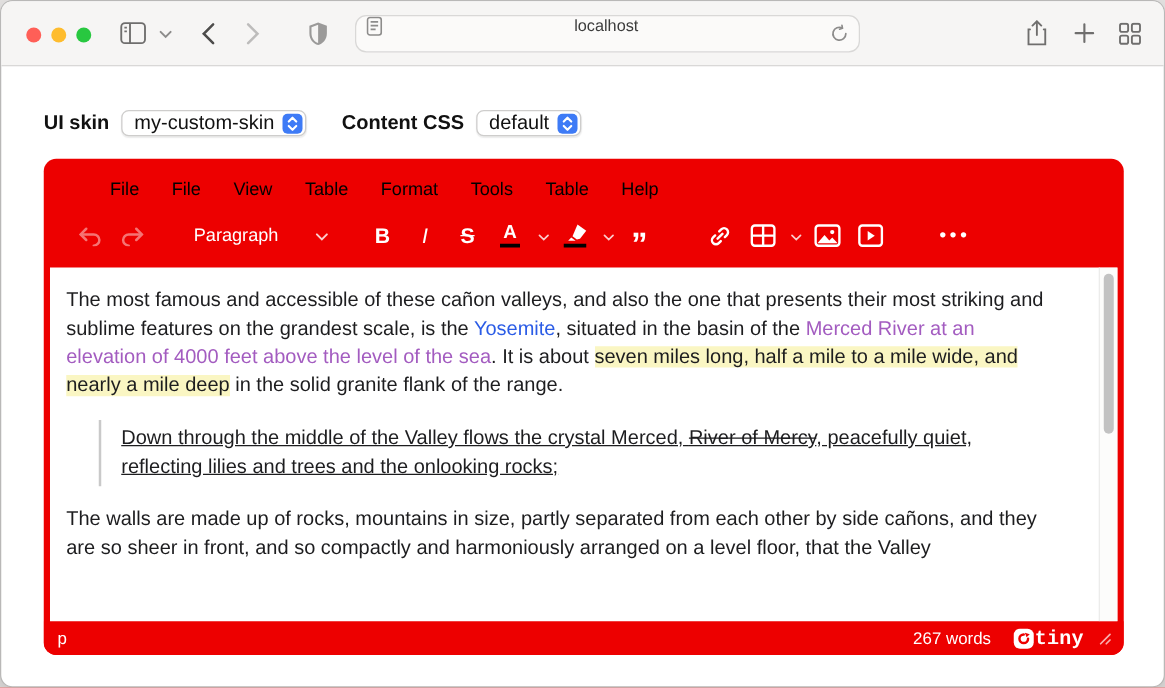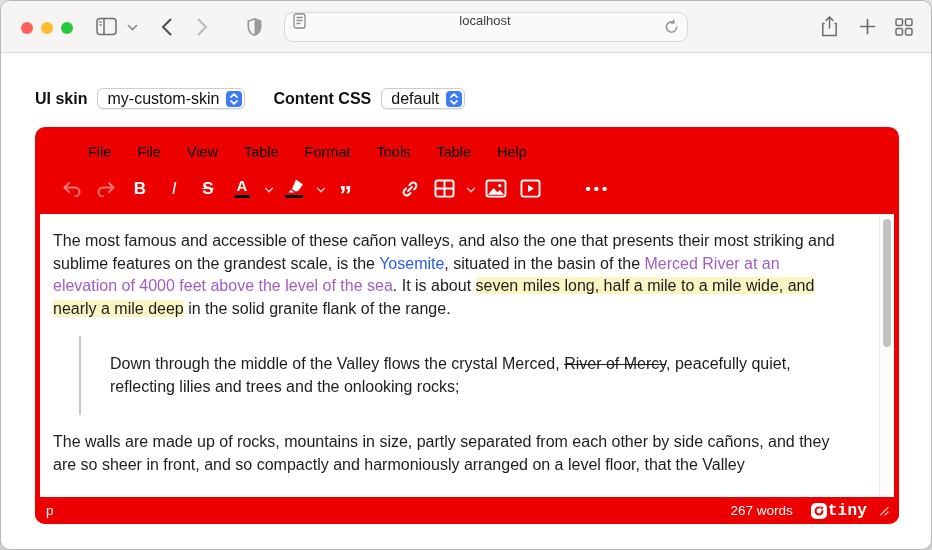--- a/index.html
+++ b/index.html
@@ -44,21 +44,21 @@
   .chev{margin:2px 0 0 1px;opacity:.8;}
   .styles-dd{display:flex;align-items:center;justify-content:space-between;width:124px;margin:0 18px 0 24px;
       color:#fff;font-size:14.5px;background:none;border:none;padding:0 8px;height:34px;}
   .grp{width:18px;}
   
   .content{flex:1;background:#fff;margin:0 5px;position:relative;overflow:hidden;
      padding:16px 48px 0 13px;font-size:16px;line-height:22.5px;color:#1d1d1f;}
   .content h1{font-size:29px;line-height:34px;margin:12px 0 20px;color:#101010;letter-spacing:-.3px;}
   .content p{margin:0 0 16px;max-width:806px;}
   .content blockquote{margin:16px 0 16px 26px;padding:1px 0 1px 13px;border-left:2px solid #c9c9c9;}
-  .content blockquote p{margin:16px;max-width:720px;}
+  .content blockquote p{margin:3px;max-width:720px;text-decoration:underline;}
   .seg.link{color:var(--link-blue,#2b5ce6);}
   .seg.purple{color:var(--purple,#a35cc0);}
   .seg.highlight{background:var(--highlight,#faf6c3);}
   .seg.strike{text-decoration:line-through;}
   .sb{position:absolute;top:0;right:0;bottom:0;width:15px;background:#fcfcfb;border-left:1px solid #ececeb;}
   .sb-thumb{position:absolute;top:5px;left:3px;width:8px;height:128px;border-radius:4px;background:#c2c2c2;}
   
   .statusbar{height:27px;background:var(--skin-red,#ed0000);display:flex;align-items:center;
      padding:0 10px 0 11px;color:#fff;}
   .elem-path{font-size:13.5px;}
@@ -192,20 +192,26 @@
               <path d="M7 2 L2.5 6.5 L7 11"></path>
           </svg>
         </button>
         <button class="tb disabled">
           <svg width="20" height="16" viewBox="0 0 20 16" fill="none" stroke="#fff" stroke-width="2" stroke-linecap="round">
             <path d="M17 6.5 H7 A4.5 4.5 0 0 0 7 15.5"></path>
               <path d="M13 2 L17.5 6.5 L13 11"></path>
           </svg>
         </button>
 
+        <button class="styles-dd">
+          <span>Paragraph</span>
+          <svg class="chev" width="11" height="7" viewBox="0 0 11 7" fill="none" stroke="#fff" stroke-width="1.6" stroke-linecap="round">
+            <path d="M1.5 1.5 L5.5 5.5 L9.5 1.5"></path>
+          </svg>
+        </button>
 
         <button class="tb">
             <span class="glyph-b">B</span>
           </button>
         <button class="tb">
             <span class="glyph-i">I</span>
           </button>
         <button class="tb">
             <span class="glyph-s">S</span>
           </button>

